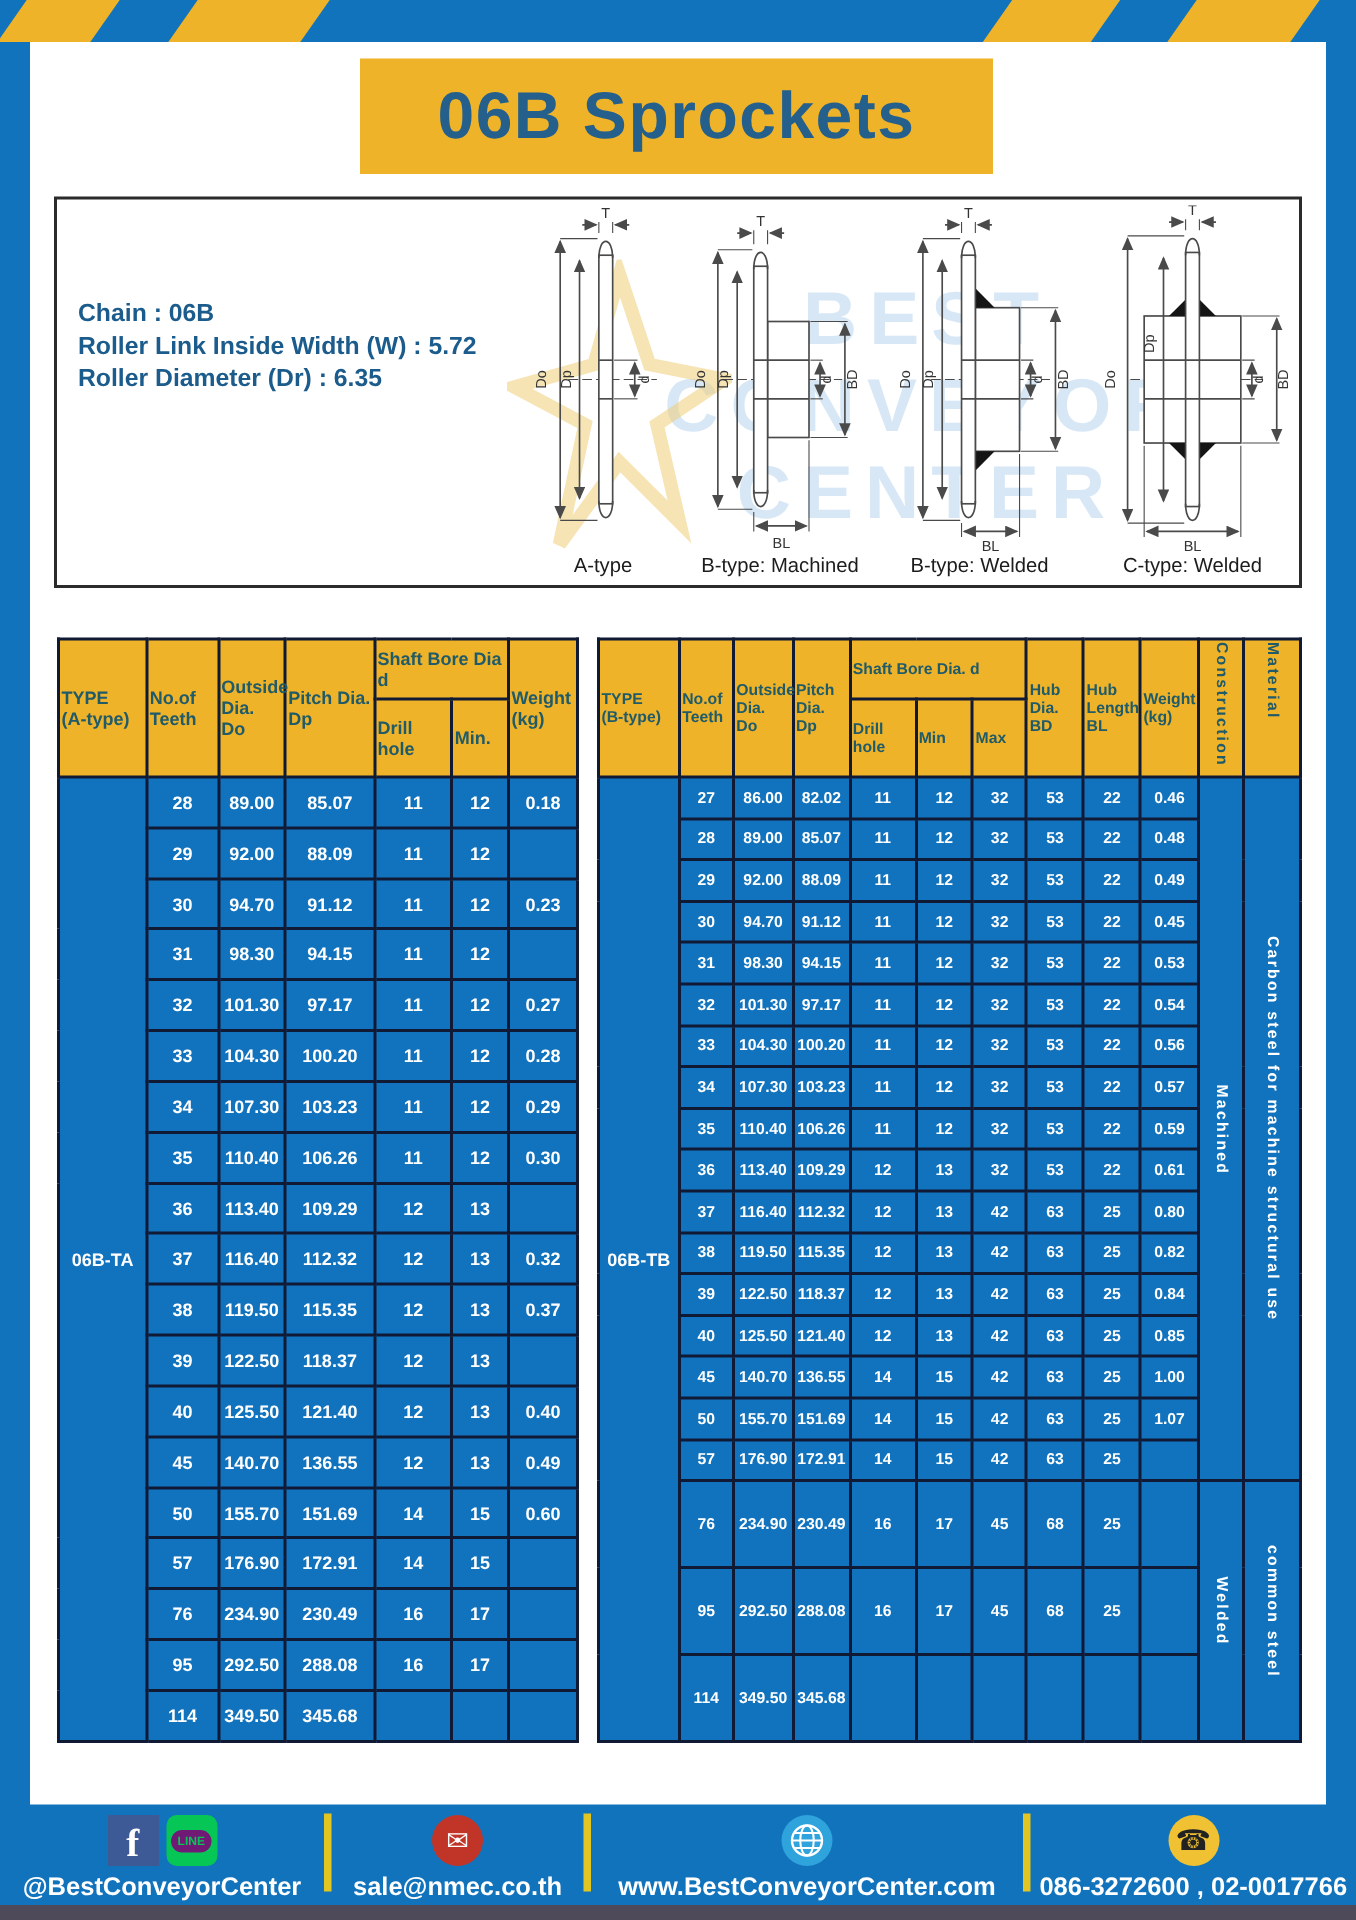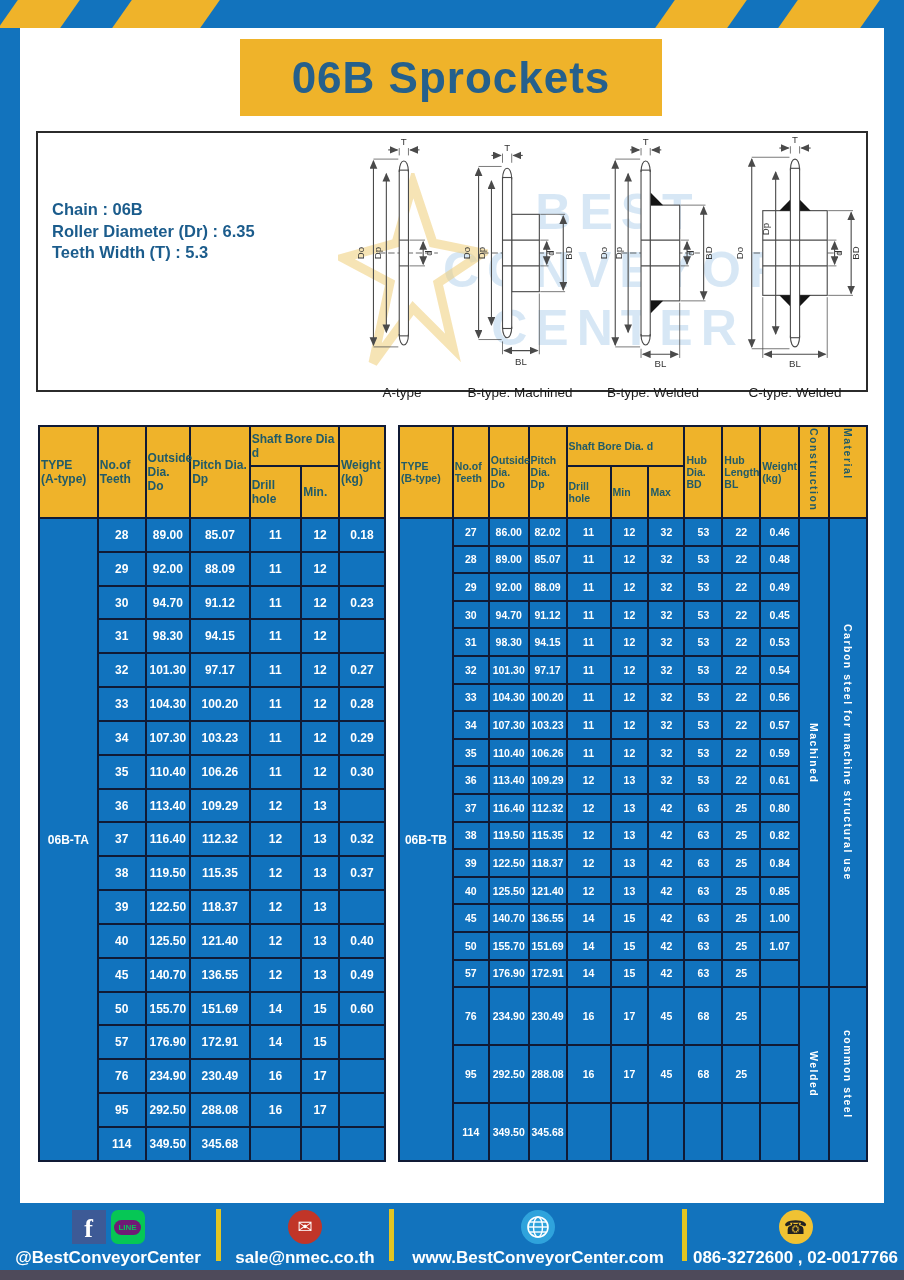--- a/index.html
+++ b/index.html
@@ -17,21 +17,21 @@
   .title-box{position:absolute;left:240px;top:39px;width:422px;height:77px;background:#EFB32A;display:flex;align-items:center;justify-content:center;z-index:4;}
   .title-box h1{margin:3px;font-size:44px;font-weight:bold;color:#25608C;letter-spacing:1px;}
 
   
   .diagram-panel{position:absolute;left:36px;top:131px;width:828px;height:257px;background:#fff;border:2px solid #2b2b2b;z-index:3;}
   .specs{position:absolute;left:14px;top:66px;font-size:16.5px;line-height:21.5px;font-weight:bold;color:#1B5C8C;z-index:2;}
   .watermark{position:absolute;left:400px;top:50px;width:360px;text-align:center;font-size:50px;line-height:58px;font-weight:bold;color:#A8CCEA;opacity:.45;letter-spacing:8px;white-space:pre-line;z-index:0;}
   .wm-shape{position:absolute;left:300px;top:40px;z-index:0;opacity:.55;}
   .diag{position:absolute;top:4px;width:140px;z-index:1;}
   .diag svg{display:block;width:140px;height:232px;}
-  .diag .cap{text-align:center;font-size:13.5px;color:#1c1c1c;margin-top:16px;}
+  .diag .cap{text-align:center;font-size:13.5px;color:#1c1c1c;margin-top:0px;}
   .diag line,.diag path.o,.diag rect{stroke:#4a4a4a;fill:none;stroke-width:1.2;}
   .diag rect.plate{fill:#ffffff;}
   .diag rect.hub{fill:#ffffff;}
   .diag .weld{fill:#151515;stroke:none;}
   .diag text{font-size:10.5px;fill:#333;font-family:"Liberation Sans",sans-serif;}
   .diag .dash{stroke-dasharray:7 3;stroke-width:0.9;}
   .diag .thin{stroke-width:0.8;}
   .d-a{left:294px;} .d-bm{left:412px;} .d-bw{left:545px;} .d-cw{left:687px;}
 
   
@@ -96,22 +96,22 @@
   <div class="diagram-panel">
     <div class="watermark">BEST
 CONVEYOR
 CENTER</div>
     <svg class="wm-shape" width="150" height="200" viewBox="0 0 150 200">
       <path d="M75,10 L95,70 L145,80 L100,110 L115,175 L75,135 L35,190 L52,110 L5,85 L58,70 Z" fill="none" stroke="#F0CE7A" stroke-width="9"></path>
     </svg>
 
     <div class="specs">
       <div>Chain  : 06B</div>
+      <div>Roller Link Inside Width (W)  :  5.72</div>
       <div>Roller Diameter (Dr)  : 6.35</div>
-      <div>Teeth Width (T)  :  5.3</div>
     </div>
 
     <div class="diag d-a">
       <svg viewBox="0 0 150 252">
         <line class="dash" x1="50" y1="126" x2="114" y2="126"></line>
         <rect class="plate" x="72" y="36" width="10" height="180"></rect>
         <path class="o" d="M72,38 C72,22 82,22 82,38"></path>
         <path class="o" d="M72,214 C72,230 82,230 82,214"></path>
         <line x1="72" y1="112" x2="82" y2="112"></line>
         <line x1="72" y1="140" x2="82" y2="140"></line>

